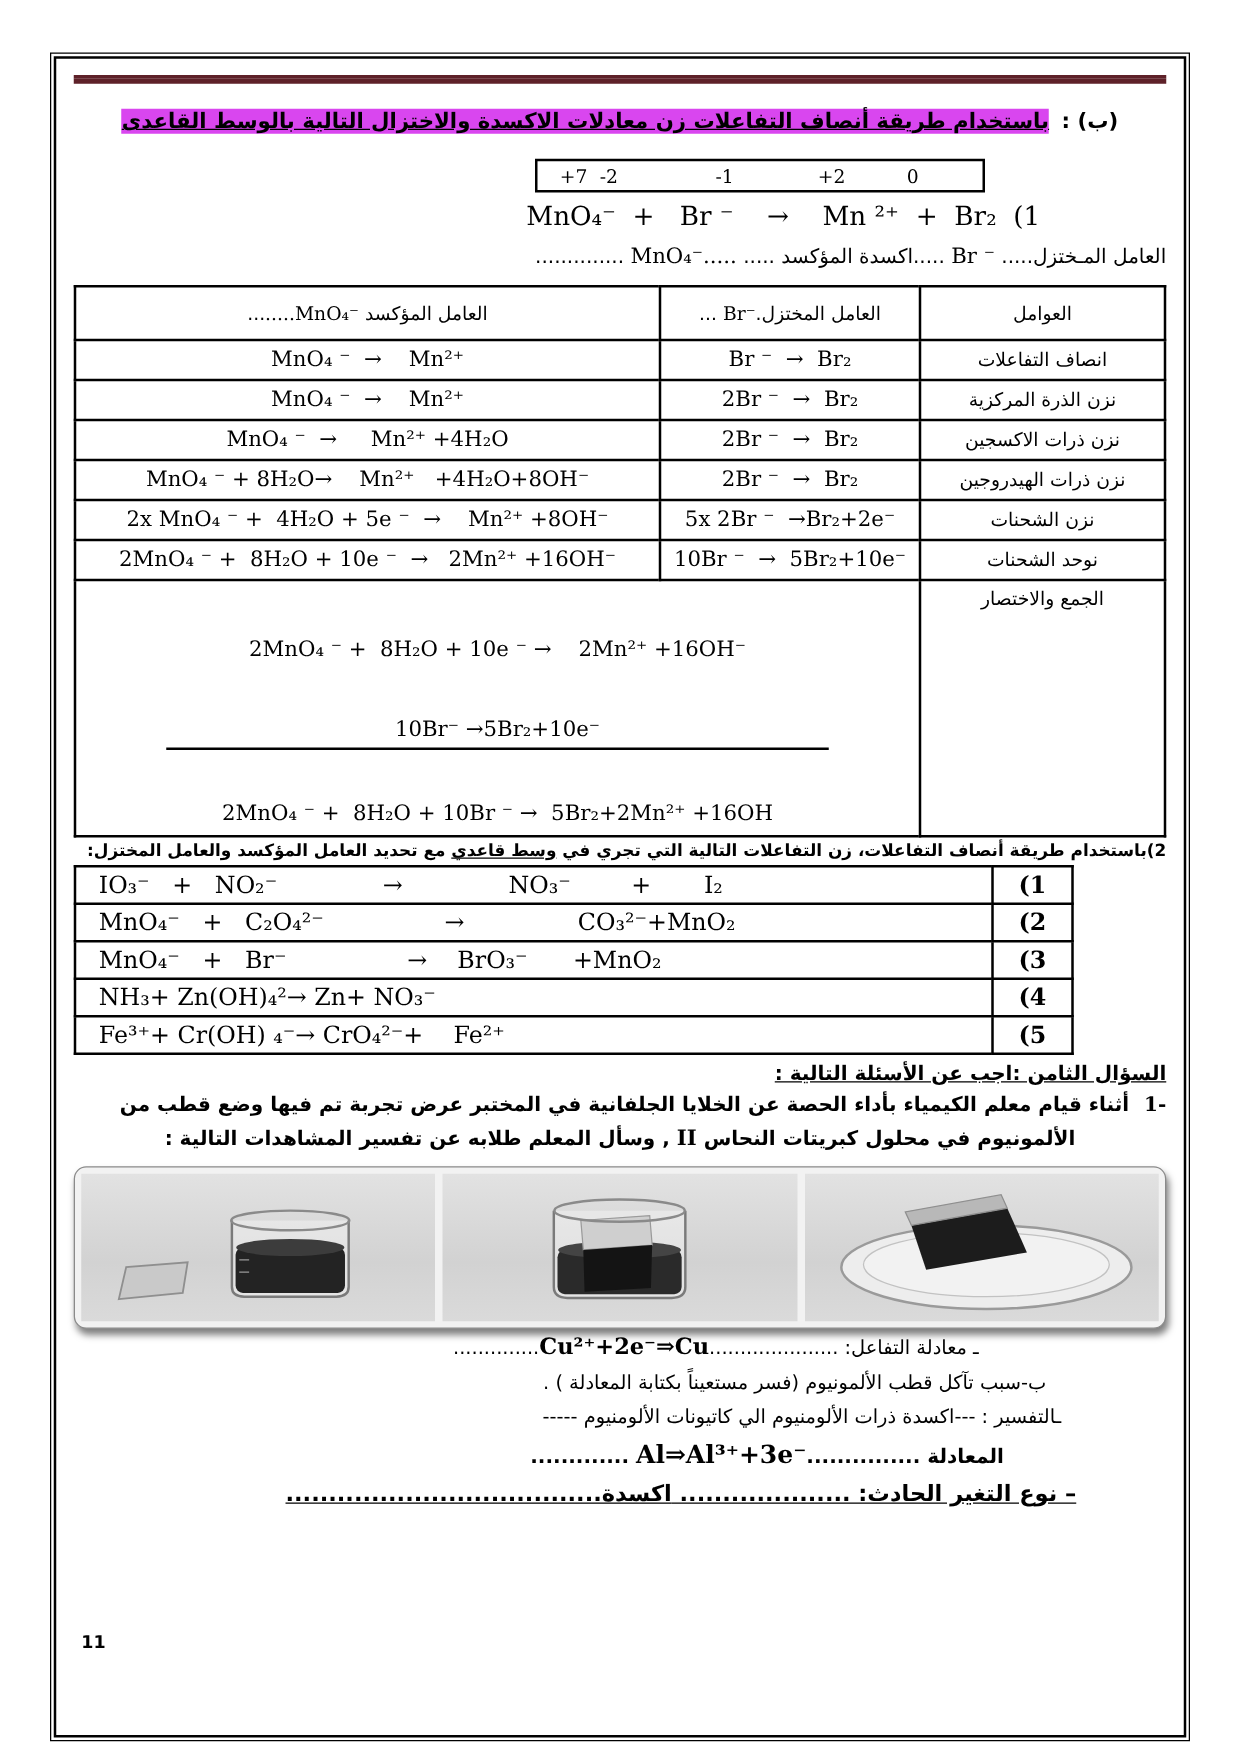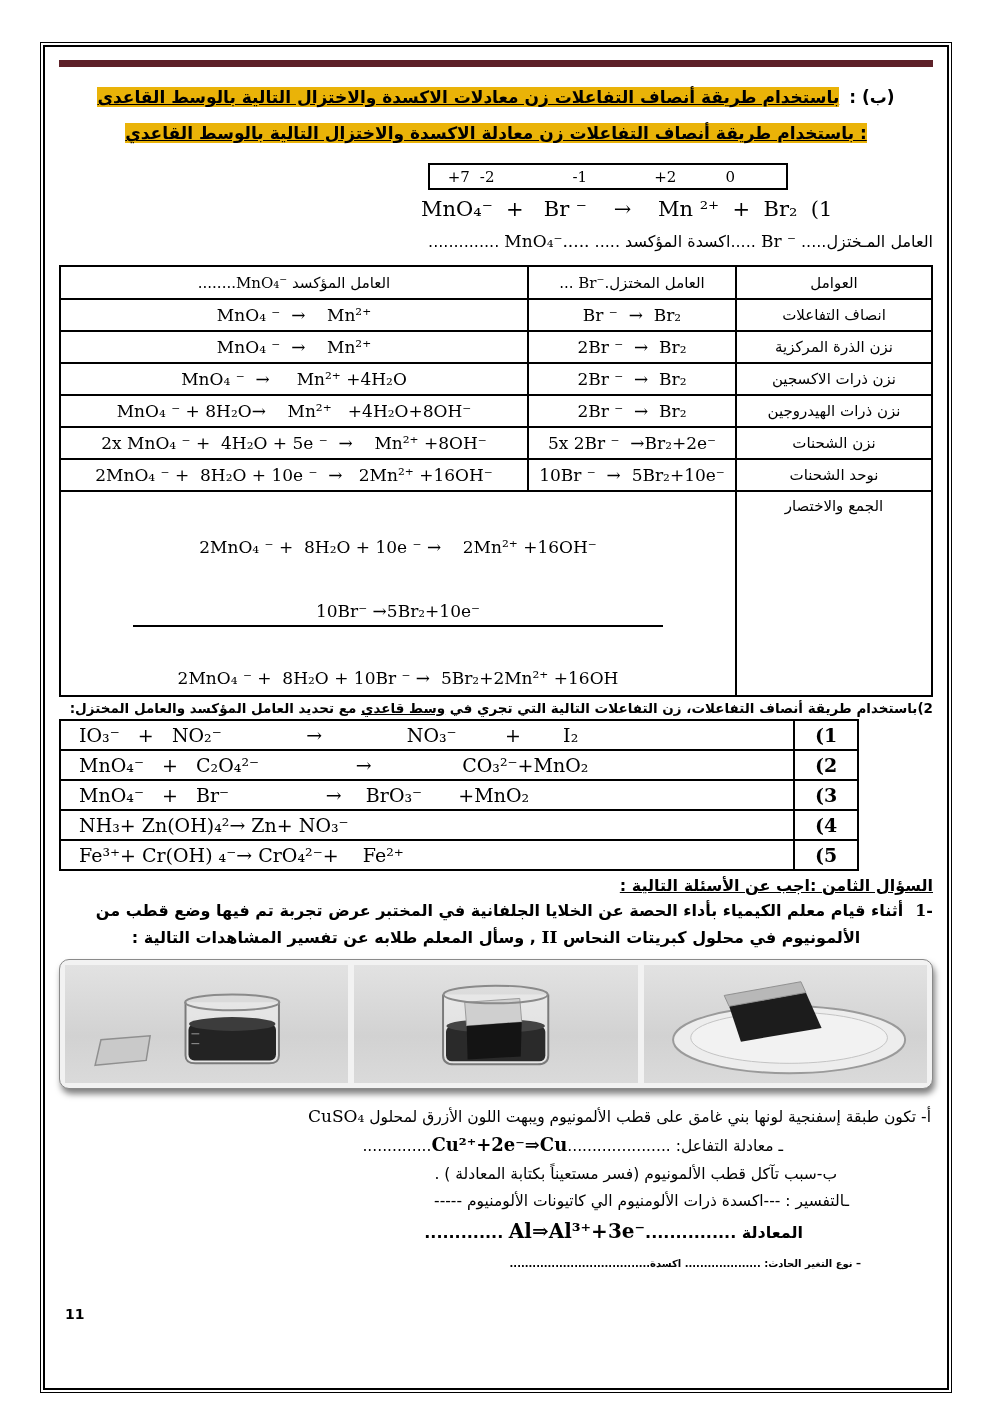--- a/index.html
+++ b/index.html
@@ -12,21 +12,21 @@
     position:absolute; left:40px; top:42px; right:40px; bottom:10px;
     border:1px solid #000; padding:2px;
   }
   .frame-inner {
     width:100%; height:100%; border:2px solid #000;
     padding:8px 14px 0 14px; position:relative; overflow:hidden;
   }
   .ltr { direction:ltr; unicode-bidi:embed; }
   .pre { white-space:pre-wrap;margin-top:38px; }
   .serif { font-family:"DejaVu Serif", "Liberation Serif", serif; }
-  .hl { background:#eab308; }
+  .hl { background:#d946ef; }
   .u { text-decoration:underline; }
   .b { font-weight:bold; }
 
   .doc-header { direction:rtl; text-align:right; font-size:13px; font-weight:bold; padding:0 2px; }
   .maroon-rule { margin-top:5px; height:2px; background:#fff;
     border-top:3px solid #5e2129; border-bottom:4px solid #5e2129; }
 
   .sec-line1 { margin-top:20px; direction:rtl; text-align:center; font-size:17px; font-weight:bold; }
   .sec-line1 .lbl { margin-left:10px; }
   .sec-line2 { margin-top:16px; direction:rtl; text-align:center; font-size:17px; font-weight:bold; }
@@ -38,21 +38,21 @@
 
   .main-eq { margin:4px 0 0 362px; font-family:"DejaVu Serif", serif; font-size:21px; line-height:30px; }
   .agents-line { margin-top:2px; direction:rtl; text-align:right; font-size:16px; line-height:30px; }
   .agents-line .serif { font-size:17px; }
 
   table { border-collapse:collapse; }
   .t1 { margin-top:8px; width:100%; direction:rtl; }
   .t1 td { border:2px solid #000; text-align:center; vertical-align:middle; }
   .t1 .ar { font-size:15px; }
   .t1 .eq { font-family:"DejaVu Serif", serif; font-size:17px; direction:ltr; }
-  .t1 .hdr-row td { height:33px; font-size:15px; }
+  .t1 .hdr-row td { height:43px; font-size:15px; }
   .t1 .data-row td { height:32px; }
   .t1 col.c-label { width:196px; } .t1 col.c-red { width:208px; }
   .t1 .sum-cell { padding:4px 6px; height:96px; vertical-align:middle; }
   .t1 .sum-cell div { line-height:26px; }
   .t1 .sum-label { vertical-align:top; padding-top:5px; }
   .sum-sep { width:80%; margin:1px auto 0 auto; border-top:2px solid #000; }
 
   .q2-intro { margin-top:3px; direction:rtl; text-align:right; font-size:13.5px; font-weight:bold; }
   .t2 { margin-top:3px; width:800px; direction:rtl; }
   .t2 td { border:2px solid #000; height:30px; vertical-align:middle; }
@@ -76,37 +76,34 @@
   .a-text .serif { font-size:17px; }
   .a-explain { margin-right:52px; font-size:15.5px; font-weight:bold; line-height:30px; }
   .a-eq { margin-right:150px; font-size:15.5px; line-height:30px; }
   .a-eq .eq { font-family:"DejaVu Serif", serif; font-weight:bold; font-size:18px; }
   .a-change { margin-right:142px; font-size:15.5px; line-height:28px; }
   .a-change .val { font-weight:bold; }
   .b-text { margin-right:96px; font-size:15.5px; line-height:27px;text-align:right; }
   .b-explain { margin-right:84px; font-size:15.5px; line-height:27px; }
   .b-eq { margin-right:130px; font-size:16px; font-weight:bold; line-height:33px; }
   .b-eq .eq { font-family:"DejaVu Serif", serif; font-size:20px; }
-  .b-change { margin-right:72px; font-size:10px; font-weight:bold; line-height:30px; }
+  .b-change { margin-right:72px; font-size:18px; font-weight:bold; line-height:30px;text-decoration:underline; }
 
   .page-num { position:absolute; left:20px; bottom:66px; font-size:14px; font-weight:bold; }
 </style>
 </head>
 <body>
 
 <div class="frame-outer">
 <div class="frame-inner">
 
   <div class="maroon-rule"></div>
 
   <div class="sec-line1">
     <span class="lbl">(ب)   :</span><span class="hl u">باستخدام طريقة أنصاف التفاعلات  زن معادلات الاكسدة والاختزال  التالية بالوسط القاعدى</span>
-  </div>
-  <div class="sec-line2">
-    <span class="hl u">: باستخدام طريقة أنصاف التفاعلات  زن معادلة الاكسدة والاختزال  التالية بالوسط القاعدي</span>
   </div>
 
   <div class="ox-box">
     <span class="ox-n0">+7</span>
     <span class="ox-n1">-2</span>
     <span class="ox-n2">-1</span>
     <span class="ox-n3">+2</span>
     <span class="ox-n4">0</span>
   </div>
 
@@ -238,23 +235,20 @@
     <div class="photo">
       <svg viewBox="0 0 283 120">
         <ellipse cx="145" cy="76" rx="118" ry="34" fill="#ededed" stroke="#9a9a9a" stroke-width="2"></ellipse>
         <ellipse cx="145" cy="74" rx="100" ry="26" fill="#f2f2f2" stroke="#c2c2c2" stroke-width="1"></ellipse>
         <polygon points="96,78 178,64 162,28 84,42" fill="#1c1c1c"></polygon>
         <polygon points="84,42 162,28 157,17 79,31" fill="#b8b8b8" stroke="#8f8f8f" stroke-width="1"></polygon>
       </svg>
     </div>
   </div>
 
-  <div class="ans a-text">
-    <span>أ- تكون طبقة إسفنجية لونها بني غامق على قطب الألمونيوم ويبهت اللون الأزرق لمحلول </span><span class="serif ltr">CuSO₄</span>
-  </div>
   <div class="ans a-eq">
     <span>ـ معادلة التفاعل: .....................</span><span class="eq ltr">Cu²⁺+2e⁻⇒Cu</span><span>..............</span>
   </div>
   <div class="ans b-text">ب-سبب تآكل قطب الألمونيوم (فسر مستعيناً بكتابة المعادلة ) .</div>
   <div class="ans b-explain">ـالتفسير : ---اكسدة ذرات الألومنيوم الي كاتيونات الألومنيوم -----</div>
   <div class="ans b-eq">
     <span>المعادلة ...............</span><span class="eq ltr">Al⇒Al³⁺+3e⁻</span><span> .............</span>
   </div>
   <div class="ans b-change">
     <span>–    نوع التغير الحادث: .................... </span><span>اكسدة.....................................</span>

